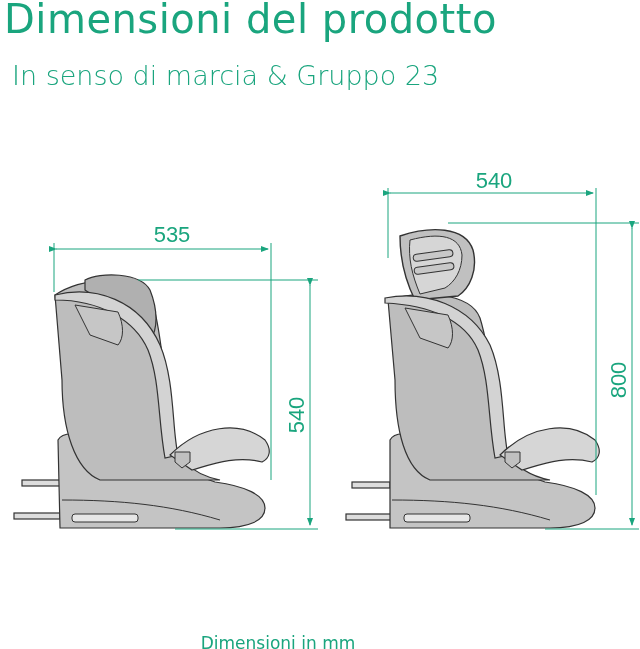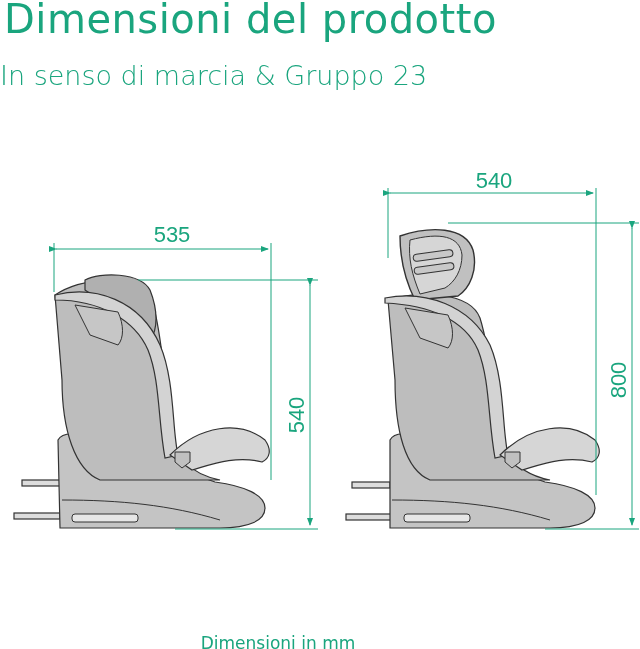--- a/index.html
+++ b/index.html
@@ -1,18 +1,18 @@
 <!DOCTYPE html>
 <html><head>
 <meta charset="utf-8">
 <style>
   html,body{margin:0;padding:0;background:#fff;}
   body{width:640px;height:649px;position:relative;overflow:hidden;font-family:"DejaVu Sans","Liberation Sans",sans-serif;}
   .title{position:absolute;left:4px;top:-4px;font-size:40px;color:#1aa57e;letter-spacing:0.5px;white-space:nowrap;}
-  .subtitle{position:absolute;left:0;top:60px;font-size:27px;color:#1aa57e;font-weight:300;white-space:nowrap;}
+  .subtitle{position:absolute;left:12px;top:60px;font-size:27px;color:#1aa57e;font-weight:300;white-space:nowrap;}
   .footer{position:absolute;left:0;width:556px;top:633px;text-align:center;font-size:17px;color:#1aa57e;}
   svg.draw{position:absolute;left:0;top:0;}
   .dimtxt{font-family:"Liberation Sans",sans-serif;font-size:22px;fill:#1aa57e;}
 </style>
 </head>
 <body>
 
 <div class="title">Dimensioni del prodotto</div>
 <div class="subtitle">In senso di marcia &amp; Gruppo 23</div>
 

